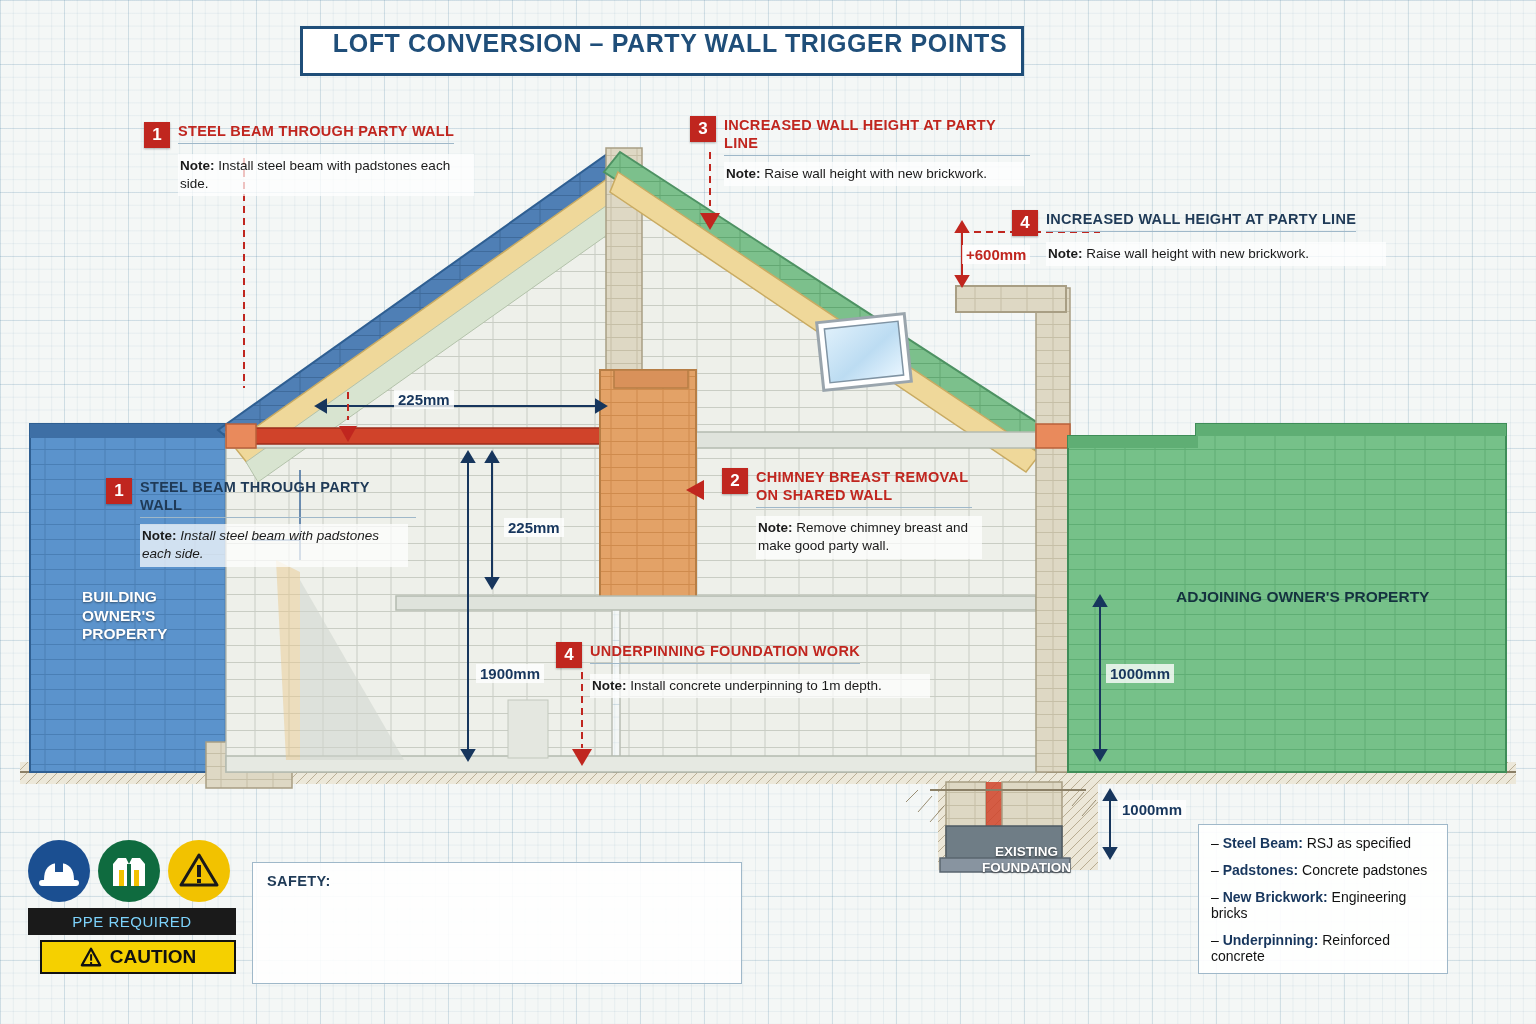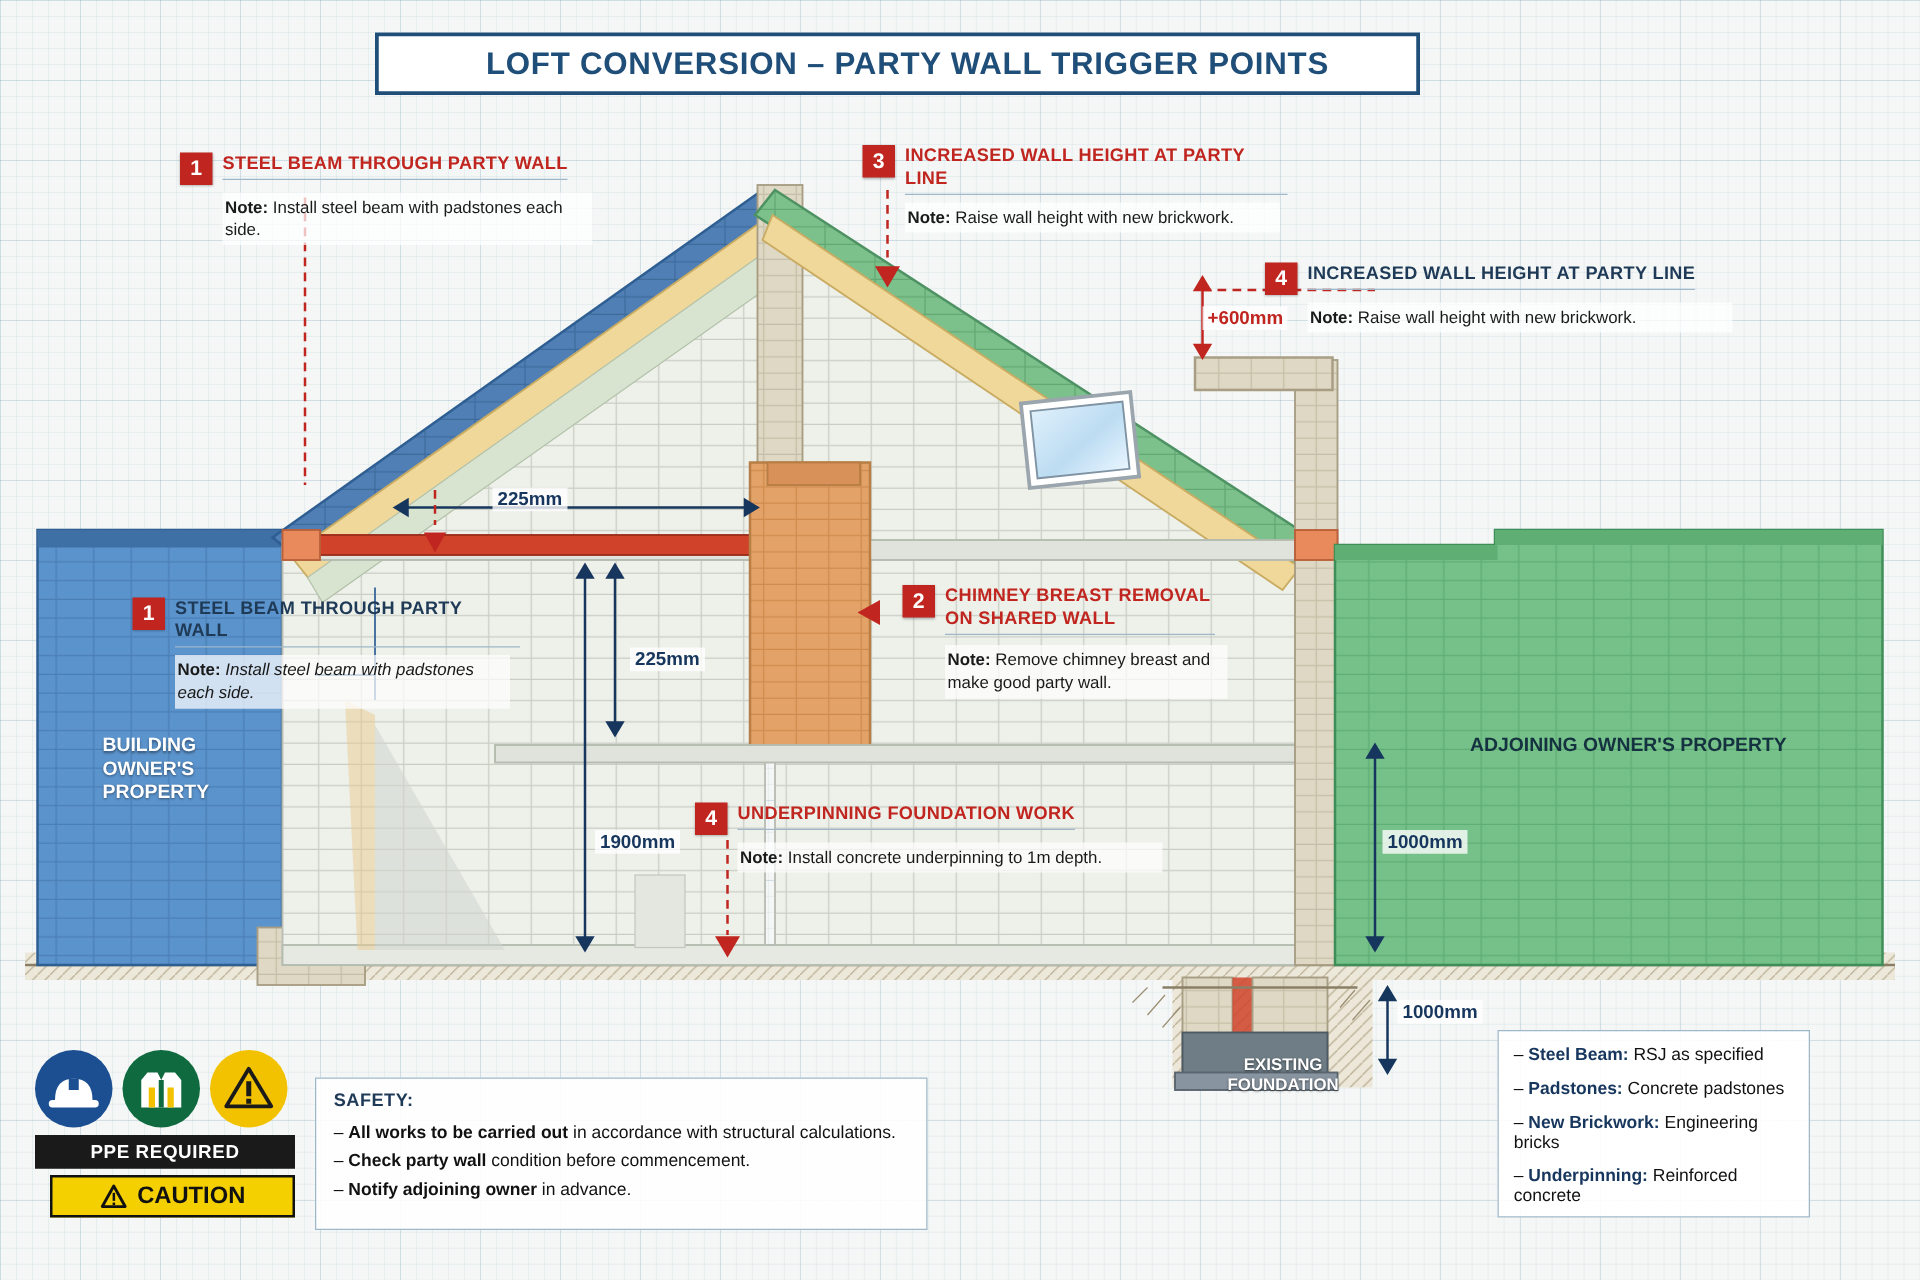--- a/index.html
+++ b/index.html
@@ -19,24 +19,24 @@
       linear-gradient(to right, rgba(90,140,170,0.09) 1px, transparent 1px),
       linear-gradient(to bottom, rgba(90,140,170,0.09) 1px, transparent 1px);
     background-size: 64px 64px, 64px 64px, 12.8px 12.8px, 12.8px 12.8px;
     overflow: hidden;
   }
   #stage > svg.main { position: absolute; left: 0; top: 0; }
 
   
   .title-box {
     position: absolute;
-    left: 300px; top: 26px; width: 836px; height: 50px;
+    left: 300px; top: 26px; width: 724px; height: 50px;
     background: #ffffff;
     border: 3px solid #1f4e79;
-    display: flex; align-items: center; justify-content: center; padding-left: 16px;
+    display: flex; justify-content: center; padding-left: 16px;
   }
   .title-box .t {
     font-size: 25px; font-weight: bold; color: #1f4e79;
     letter-spacing: 0.6px;
   }
 
   
   .callout { position: absolute; }
   .callout .head { display: flex; align-items: flex-start; gap: 8px; }
   .badge {
@@ -86,22 +86,22 @@
   }
 
   
   .safety-icons { position: absolute; left: 28px; top: 840px; width: 208px; }
   .icon-row { display: flex; gap: 8px; }
   .ic { width: 62px; height: 62px; border-radius: 50%; position: relative; }
   .ic.blue { background: #1b4f91; }
   .ic.green { background: #0f6b3f; }
   .ic.yellow { background: #f2c200; }
   .ppe-bar {
-    margin-top: 6px; background: #1a1a1a; color: #ffffff;
-    font-size: 15px; font-weight: bold; text-align: center;
+    margin-top: 6px; background: #1a1a1a; color: #7dd3fc;
+    font-size: 15px; font-weight: normal; text-align: center;
     padding: 5px 0; letter-spacing: 0.5px;
   }
   .caution-bar {
     margin-top: 5px; background: #f5d000; color: #111;
     border: 2px solid #111;
     font-size: 19px; font-weight: bold;
     display: flex; align-items: center; justify-content: center; gap: 8px;
     padding: 4px 0;
     margin-left: 12px;
   }
@@ -403,25 +403,20 @@
         <path d="M12 3 L22 21 H2 Z" fill="none" stroke="#111" stroke-width="2.5" stroke-linejoin="round"></path>
         <rect x="11" y="9" width="2.2" height="7" fill="#111"></rect>
         <rect x="11" y="17.5" width="2.2" height="2.2" fill="#111"></rect>
       </svg>
       <span>CAUTION</span>
     </div>
   </div>
 
   <div class="safety-box">
     <div class="hdr">SAFETY:</div>
-    <ul>
-      <li>– <b>All works to be carried out</b><span> in accordance with structural calculations.</span></li>
-      <li>– <b>Check party wall</b><span> condition before commencement.</span></li>
-      <li>– <b>Notify adjoining owner</b><span> in advance.</span></li>
-    </ul>
   </div>
 
   <div class="legend">
     <div class="li">– <b>Steel Beam:</b><span> RSJ as specified</span></div>
     <div class="li">– <b>Padstones:</b><span> Concrete padstones</span></div>
     <div class="li">– <b>New Brickwork:</b><span> Engineering bricks</span></div>
     <div class="li">– <b>Underpinning:</b><span> Reinforced concrete</span></div>
   </div>
 
 </div>

